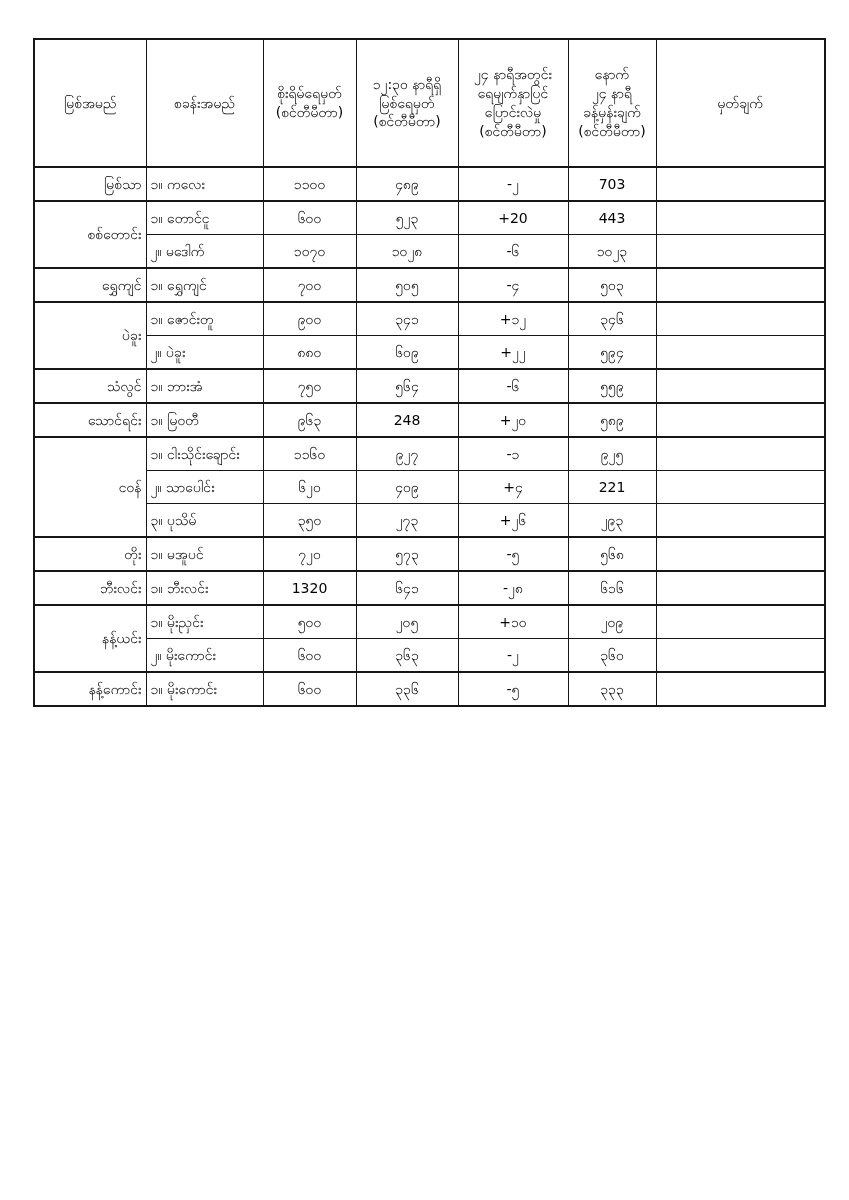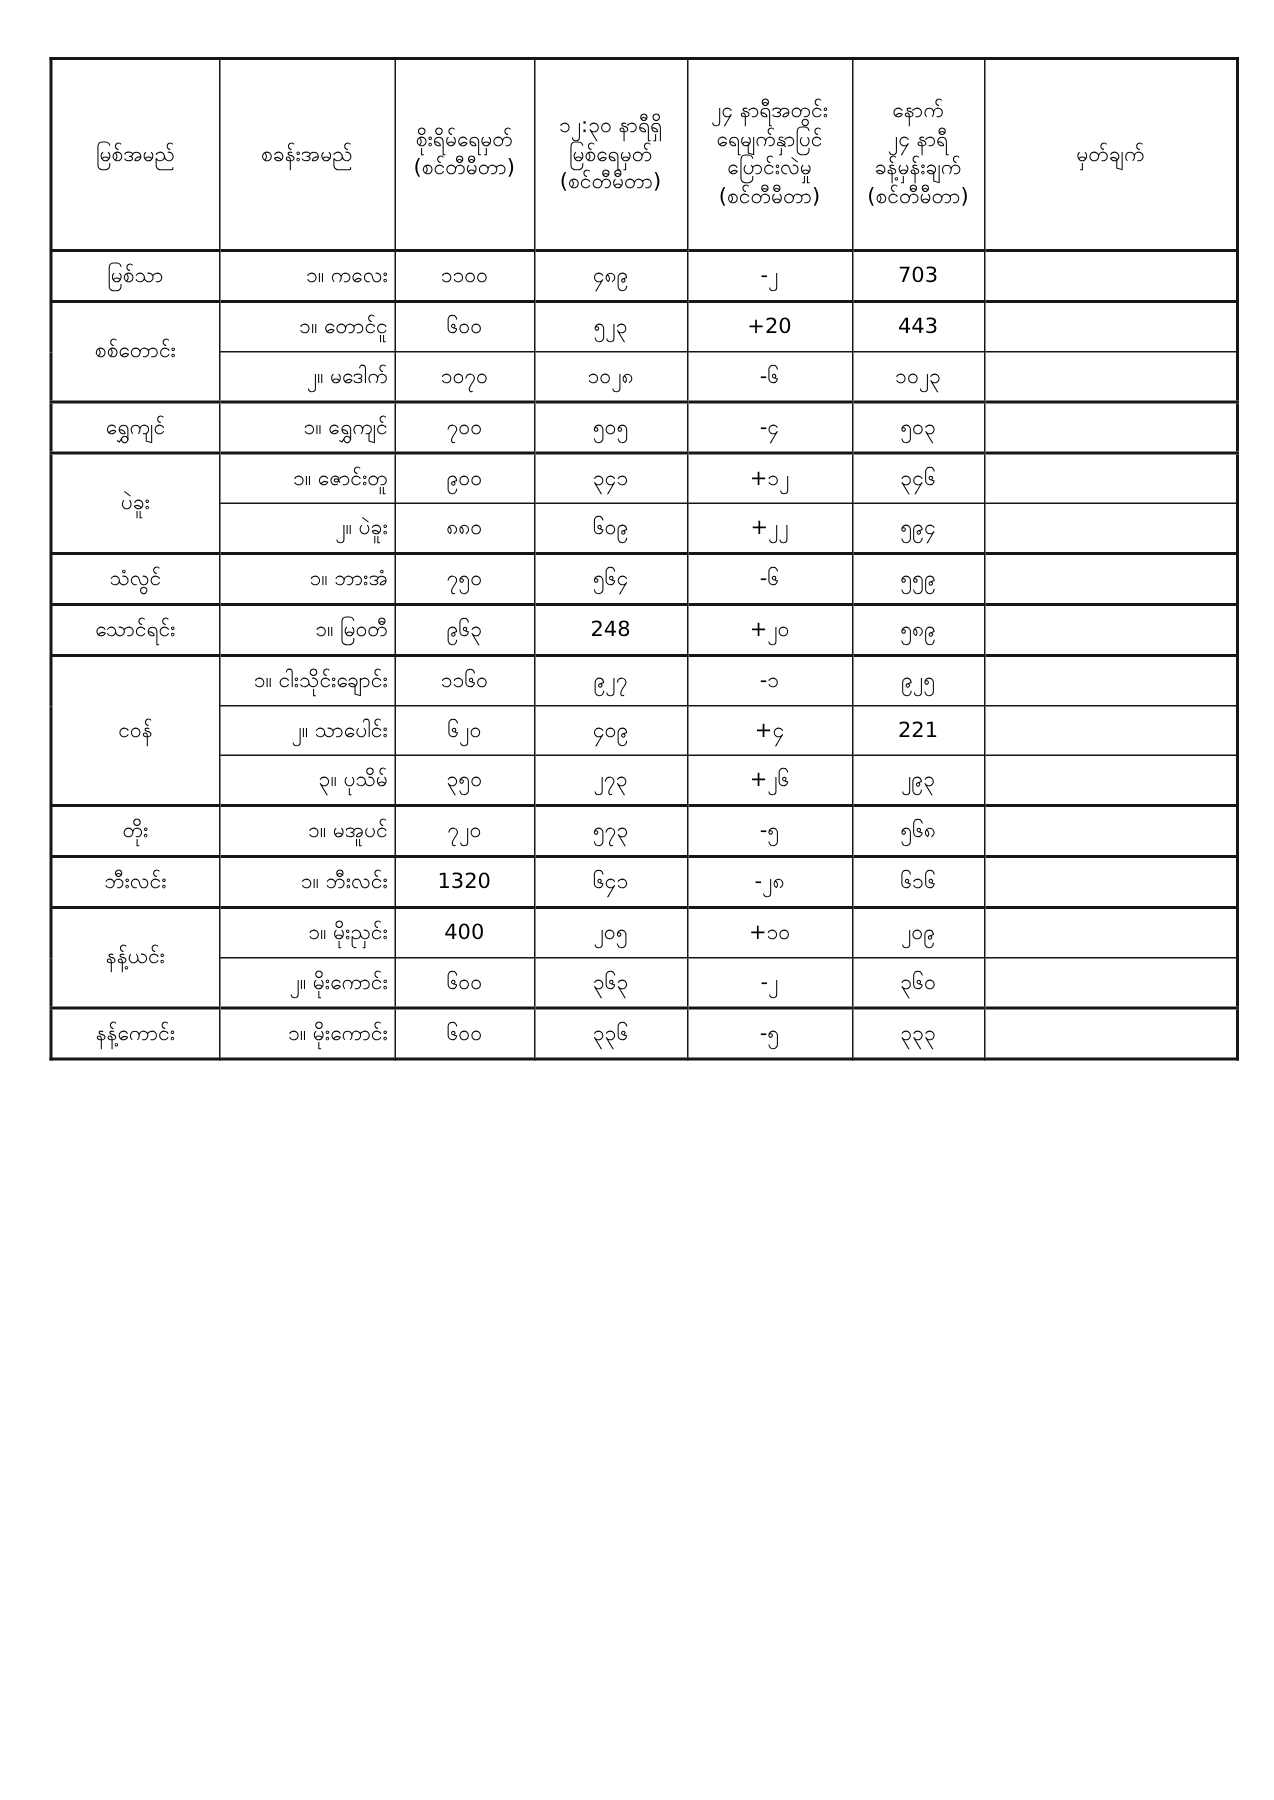--- a/index.html
+++ b/index.html
@@ -42,26 +42,26 @@
     vertical-align: middle;
     white-space: pre-line;
     border-bottom: 2.5px solid #161616;
   }
   table.river-table tbody td {
     height: 30px;
     vertical-align: middle;
   }
   tr.group-start td { border-top: 2.5px solid #161616; }
   td.river-cell {
-    text-align: center;
+    text-align: right;
     padding-left: 7px;
     vertical-align: middle;
   }
   td.station-cell {
-    text-align: right;
+    text-align: left;
     padding-left: 7px;
   }
   td.danger-cell, td.current-cell, td.change-cell, td.forecast-cell {
     text-align: center;
   }
   td.remark-cell { background: #ffffff; }
 </style>
 </head>
 <body>
 
@@ -206,21 +206,21 @@
           <td class="station-cell">၁။ ဘီးလင်း</td>
           <td class="danger-cell">1320</td>
           <td class="current-cell">၆၄၁</td>
           <td class="change-cell">-၂၈</td>
           <td class="forecast-cell">၆၁၆</td>
           <td class="remark-cell"></td>
         </tr>
         <tr class="group-start">
           <td rowspan="2" class="river-cell">နန့်ယင်း</td>
           <td class="station-cell">၁။ မိုးညှင်း</td>
-          <td class="danger-cell">400</td>
+          <td class="danger-cell">၅၀၀</td>
           <td class="current-cell">၂၀၅</td>
           <td class="change-cell">+၁၀</td>
           <td class="forecast-cell">၂၀၉</td>
           <td class="remark-cell"></td>
         </tr>
         <tr>
           <td class="station-cell">၂။ မိုးကောင်း</td>
           <td class="danger-cell">၆၀၀</td>
           <td class="current-cell">၃၆၃</td>
           <td class="change-cell">-၂</td>

